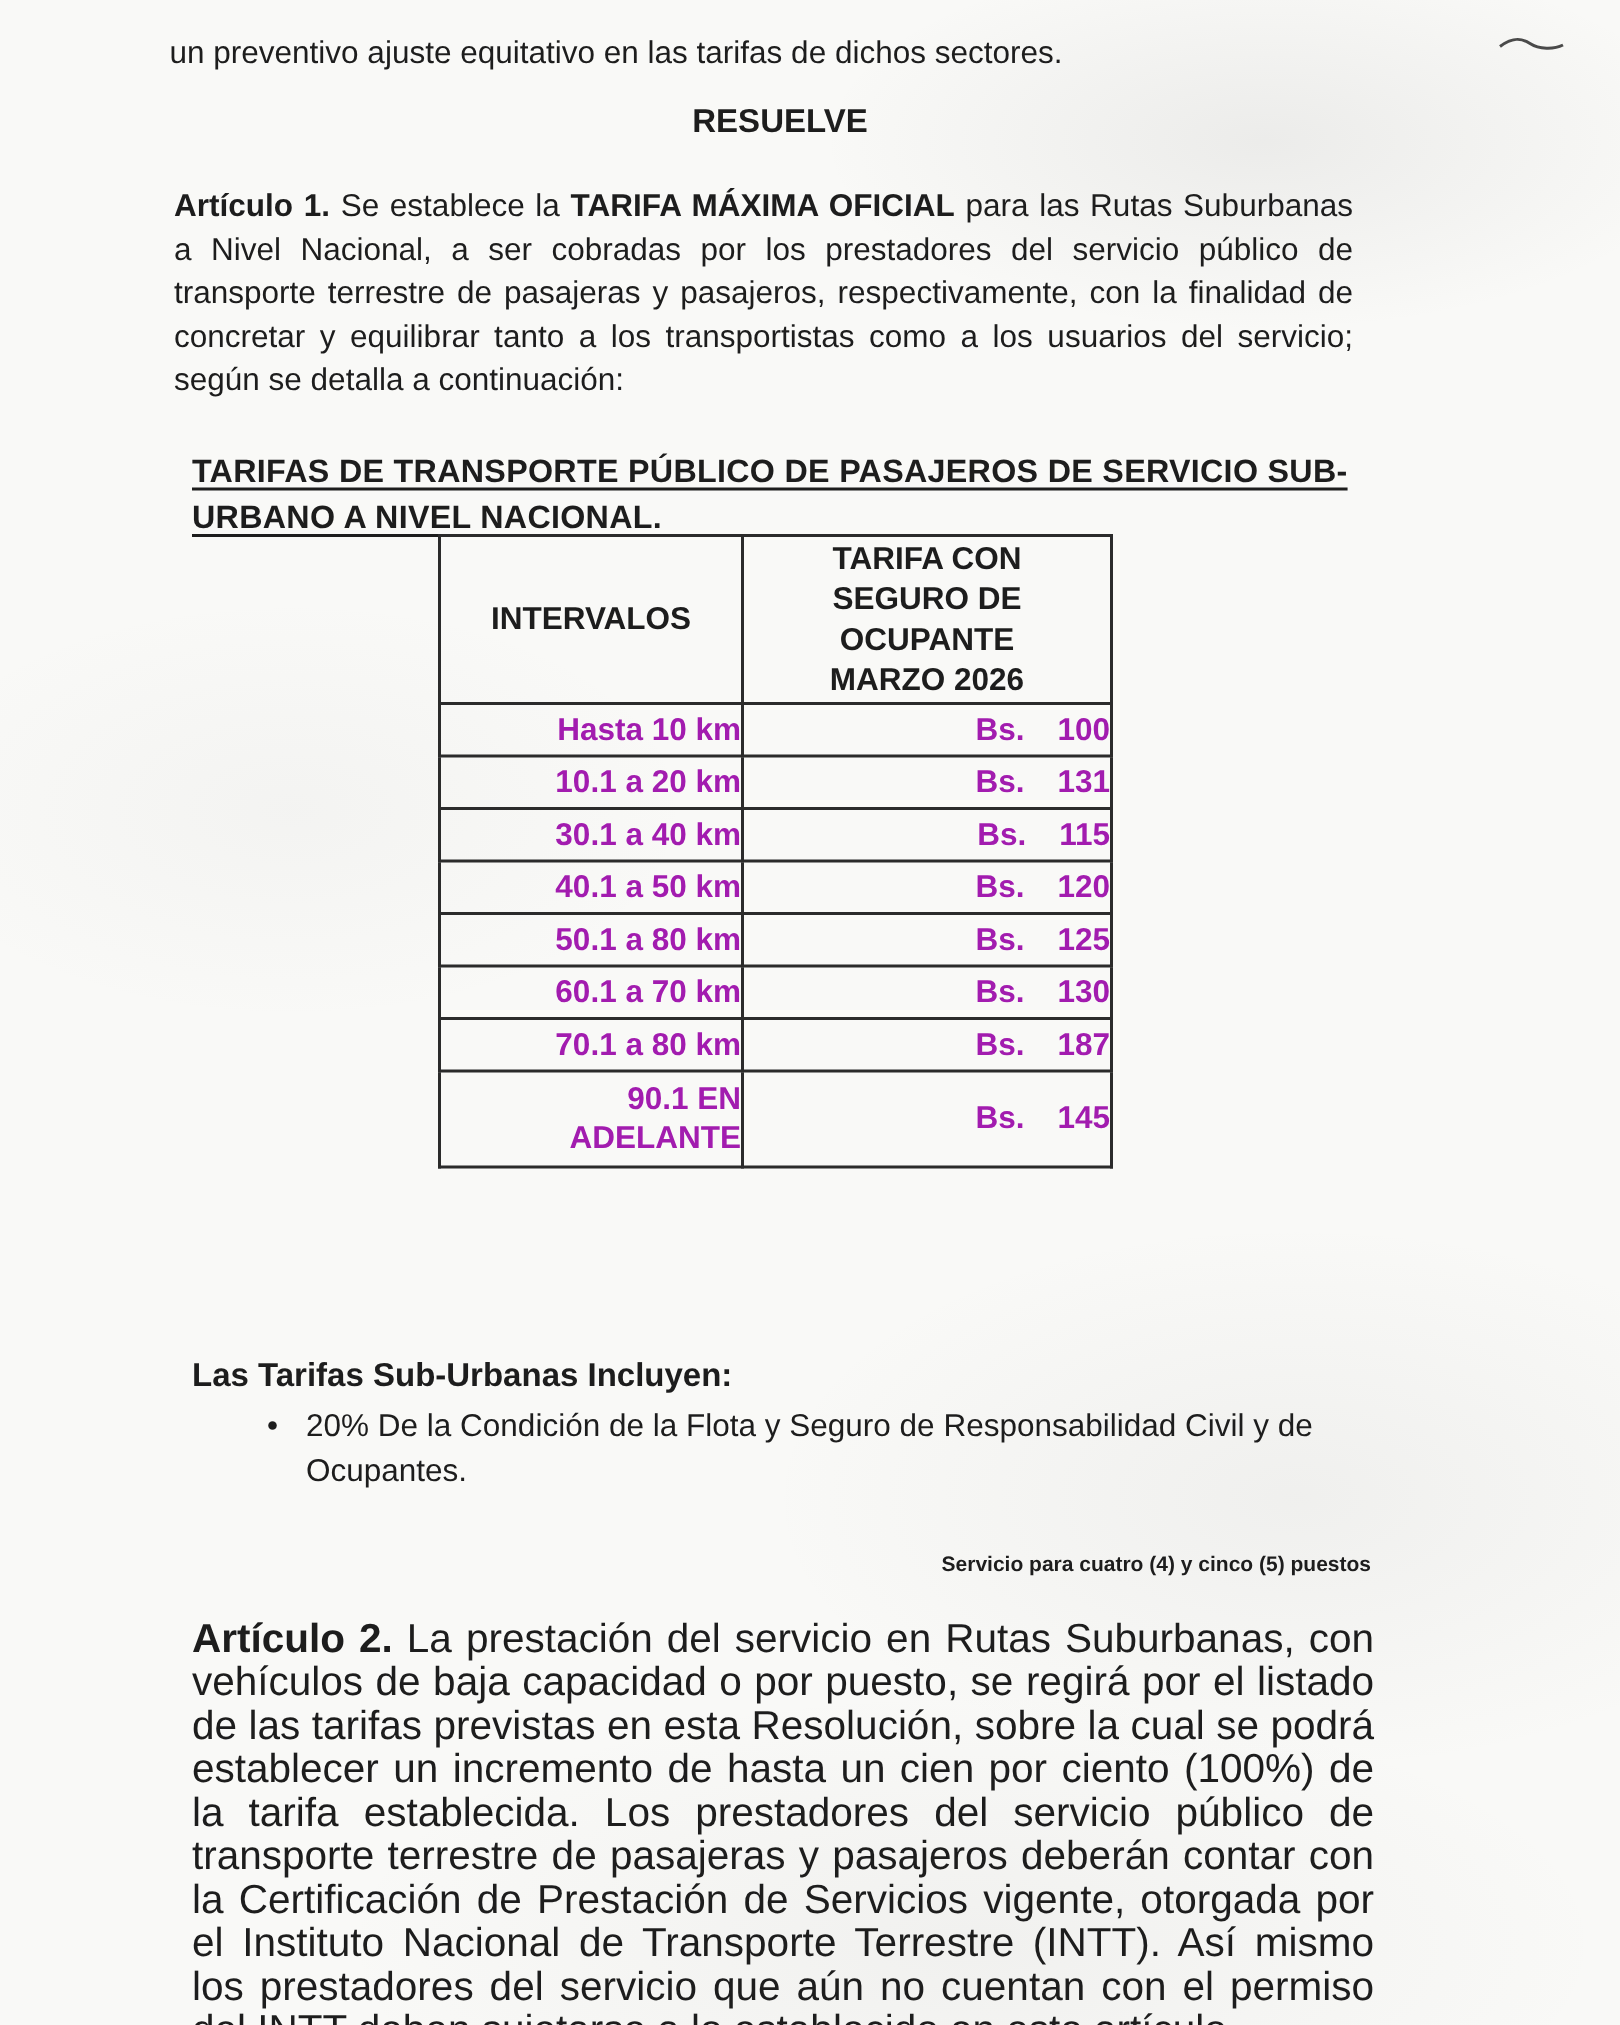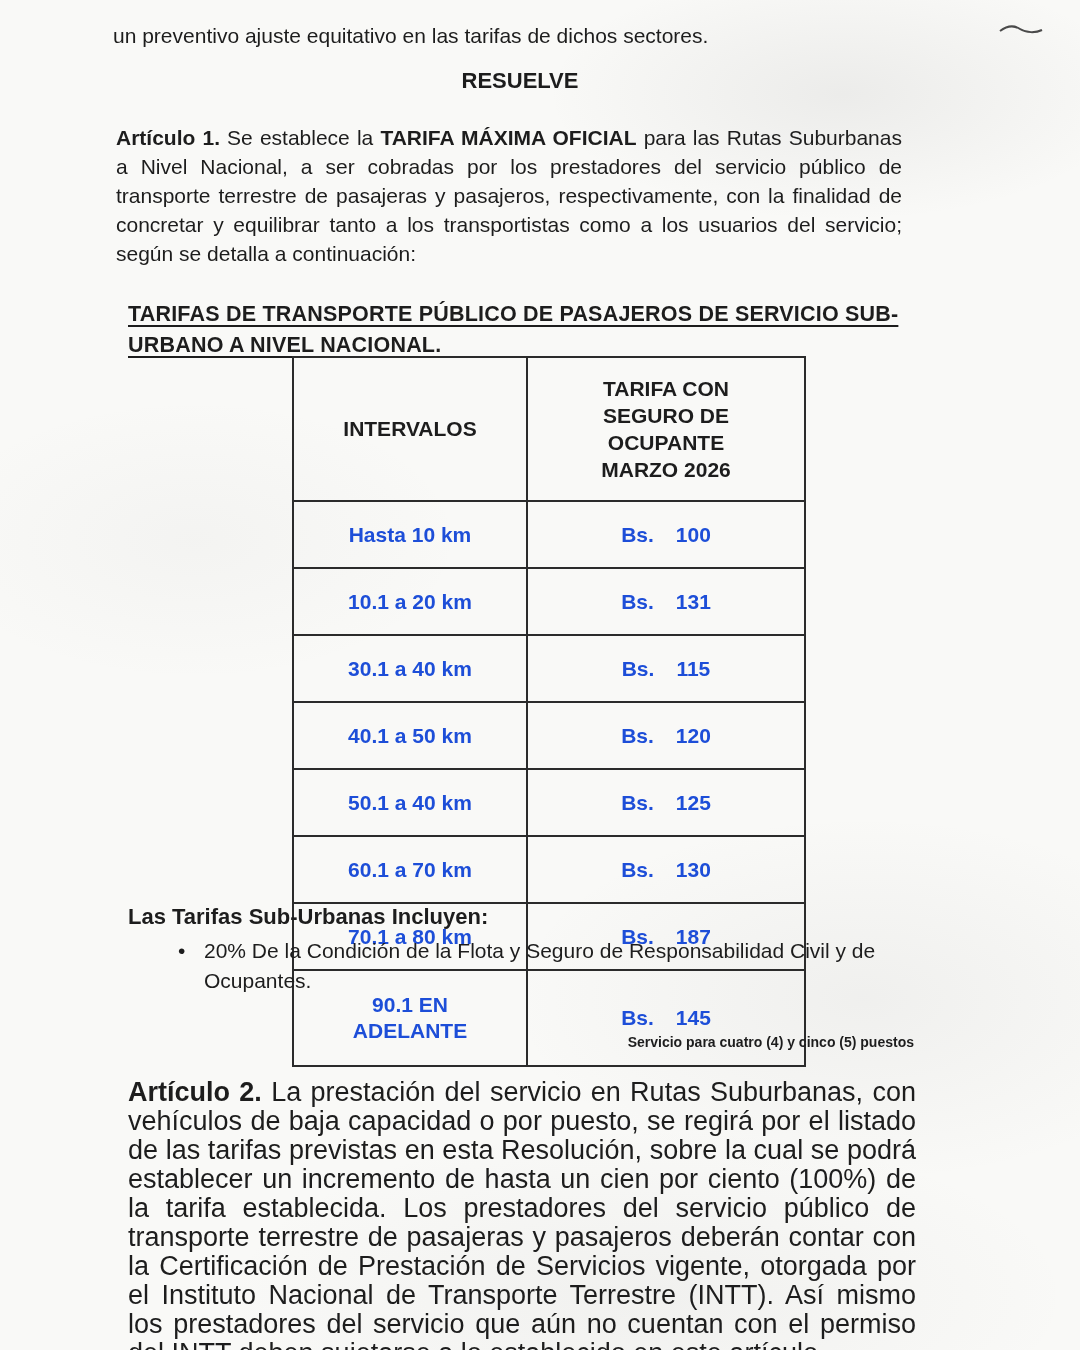--- a/index.html
+++ b/index.html
@@ -46,34 +46,35 @@
   .tariff-table-wrap{left:292px;top:356px;}
   table.tariff{
     border-collapse:collapse;
     background:transparent;
   }
   table.tariff th, table.tariff td{
     border:2px solid #2b2b2b;
     text-align:center;
     vertical-align:middle;
     font-size:21px;
-    padding:16px;
+    padding:0;
     margin-top:24px;
   }
   table.tariff th{
     font-weight:bold;
     height:110px;
   }
   th.col-intervals{width:200px;}
   th.col-tarifa{width:244px;}
   .header-wrap{display:inline-block;max-width:160px;line-height:27px;}
   table.tariff td{
     height:33px;
     font-weight:bold;
-    color:#1d4ed8;
+    color:#a21caf;
+    text-align:right;
   }
   td.c1 .interval-wrap{display:inline-block;max-width:130px;line-height:26px;}
   td.c2 .amt{margin-left:22px;}
   tr.tall td{height:62px;}
   .includes-heading{
     left:128px;top:882px;width:700px;
     font-size:22px;font-weight:bold;
   }
   .includes-bullet{
     left:178px;top:936px;width:730px;
@@ -132,21 +133,21 @@
         </tr>
         <tr>
           <td class="c1"><span class="interval-wrap">30.1 a 40 km</span></td>
           <td class="c2"><span>Bs.</span><span class="amt">115</span></td>
         </tr>
         <tr>
           <td class="c1"><span class="interval-wrap">40.1 a 50 km</span></td>
           <td class="c2"><span>Bs.</span><span class="amt">120</span></td>
         </tr>
         <tr>
-          <td class="c1"><span class="interval-wrap">50.1 a 40 km</span></td>
+          <td class="c1"><span class="interval-wrap">50.1 a 80 km</span></td>
           <td class="c2"><span>Bs.</span><span class="amt">125</span></td>
         </tr>
         <tr>
           <td class="c1"><span class="interval-wrap">60.1 a 70 km</span></td>
           <td class="c2"><span>Bs.</span><span class="amt">130</span></td>
         </tr>
         <tr>
           <td class="c1"><span class="interval-wrap">70.1 a 80 km</span></td>
           <td class="c2"><span>Bs.</span><span class="amt">187</span></td>
         </tr>

